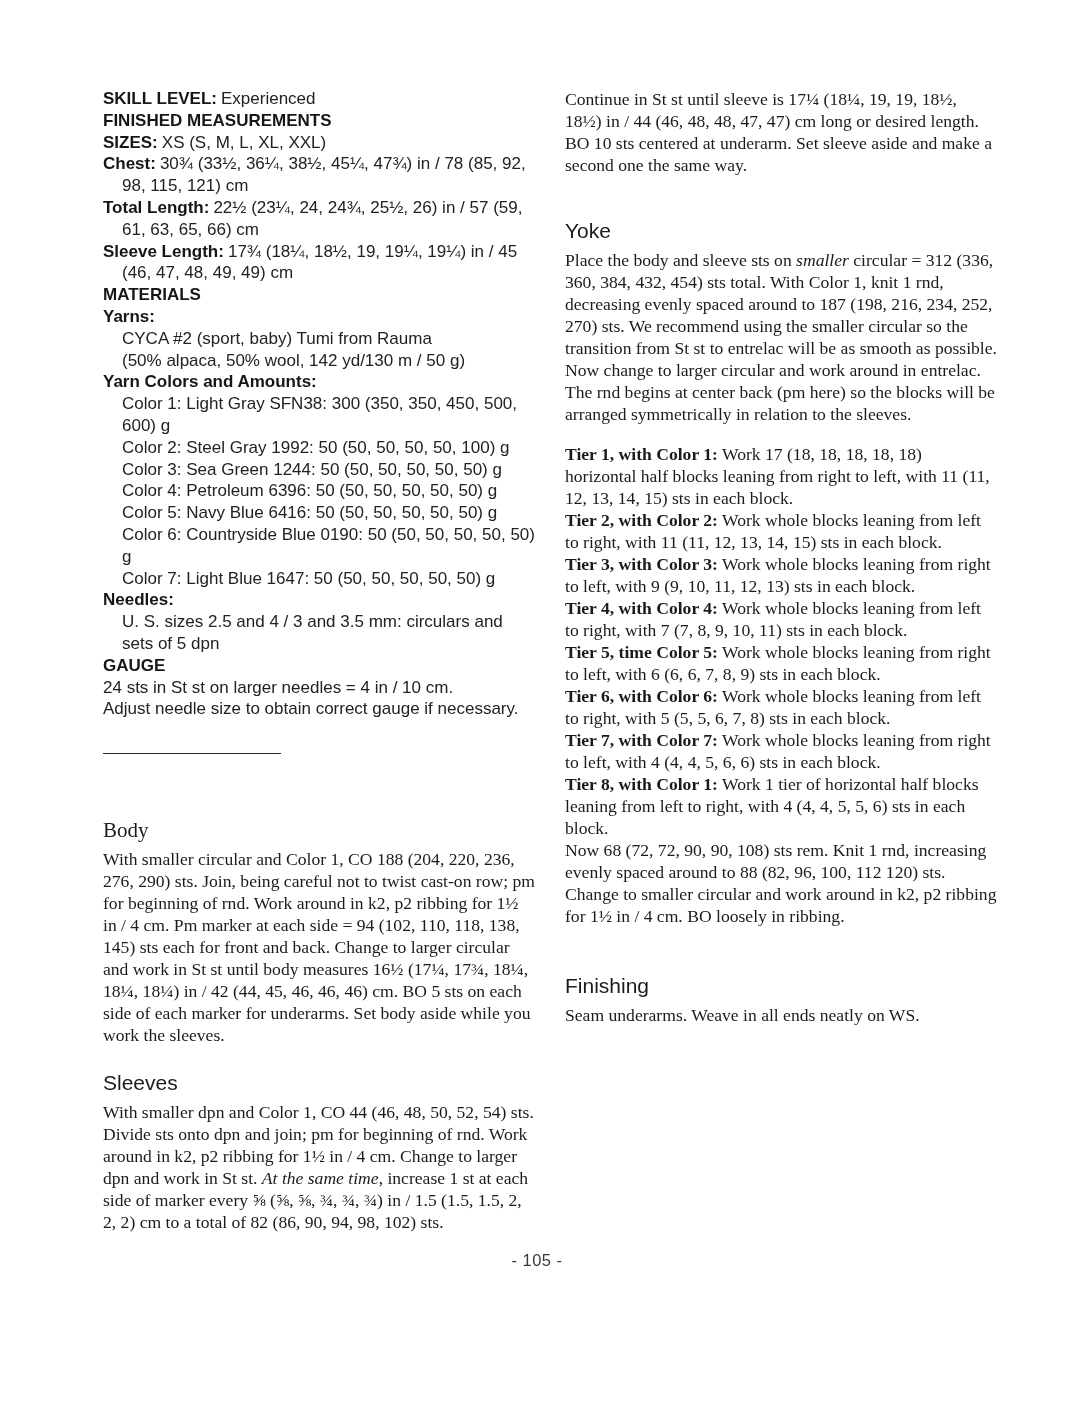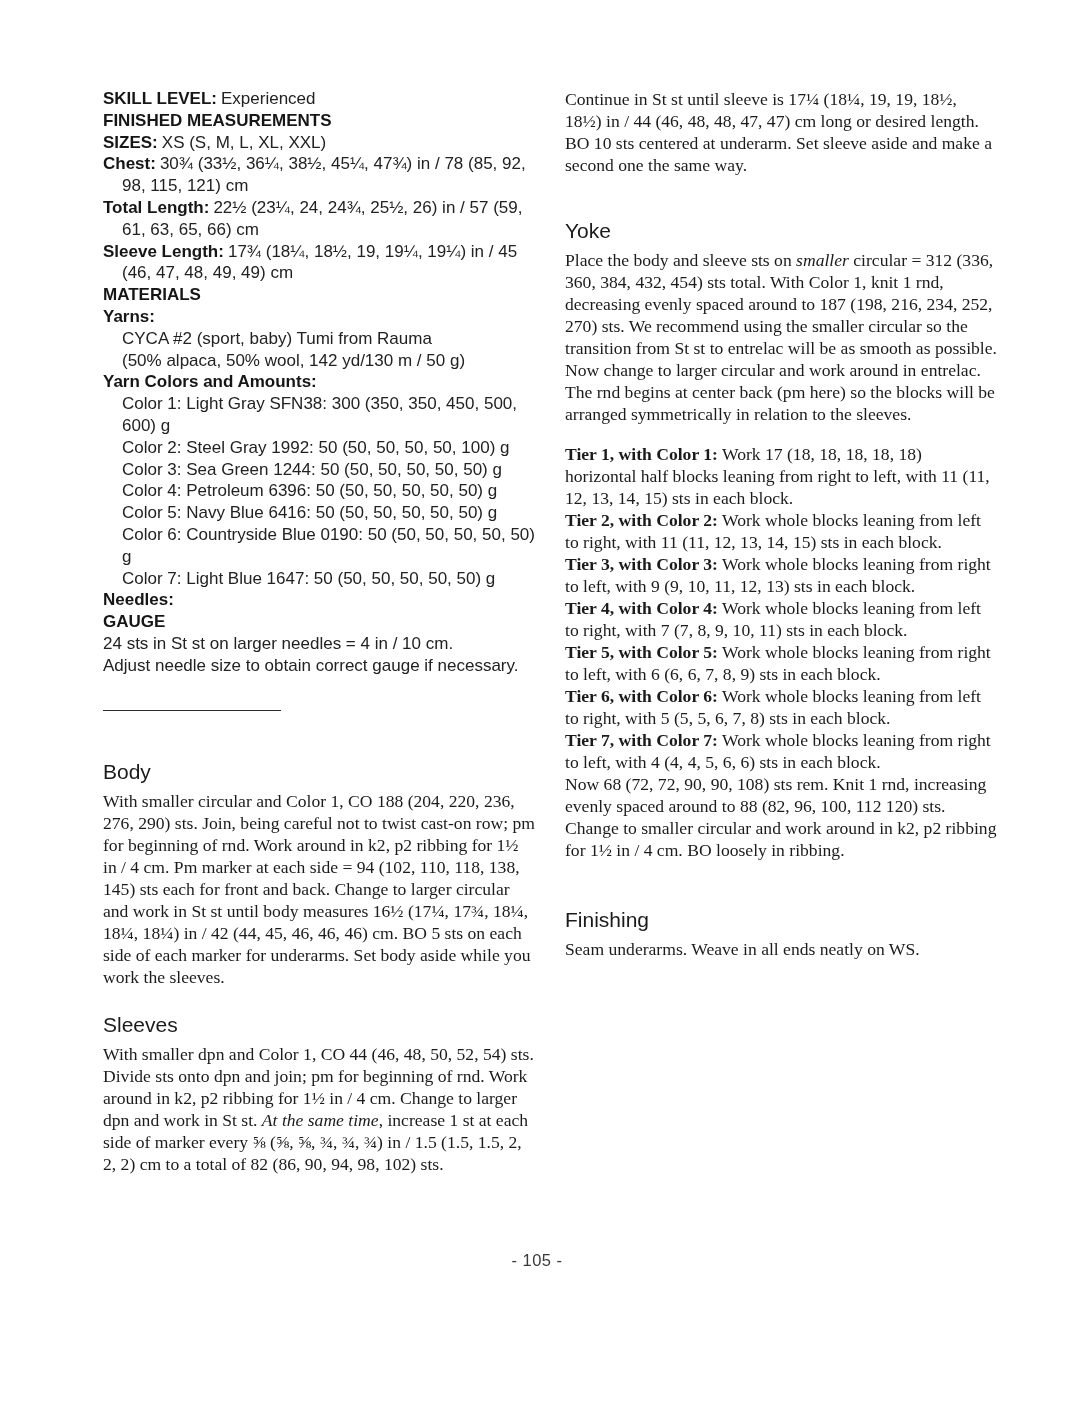--- a/index.html
+++ b/index.html
@@ -20,21 +20,21 @@
   .meta-line.sub{padding-left:19px;}
 
   
   .divider{width:178px;border:none;border-top:1.7px solid #2a2a2a;margin:33px 0 0 0;}
 
   
   .sec-heading{
     font-family:"Liberation Sans",sans-serif;font-weight:400;
     font-size:21px;line-height:26px;color:#1b1b1b;margin:0 0 5px 0;
   }
-  .mt-body{margin-top:48px;}
+  .mt-body{margin-top:63px;font-family:Liberation Serif, serif;}
   .mt-sleeves{margin-top:24px;}
   .mt-yoke{margin-top:42px;}
   .mt-finishing{margin-top:46px;}
 
   
   .serif, .serif p{
     font-family:"Liberation Serif","DejaVu Serif",serif;
     font-size:17.6px;line-height:22px;color:#1b1b1b;
   }
   .serif p{margin:0;}
@@ -66,20 +66,21 @@
     <div class="meta-line sub"><b></b><span>(50% alpaca, 50% wool, 142 yd/130 m / 50 g)</span></div>
     <div class="meta-line"><b>Yarn Colors and Amounts:</b><span></span></div>
     <div class="meta-line sub"><b></b><span>Color 1: Light Gray SFN38: 300 (350, 350, 450, 500, 600) g</span></div>
     <div class="meta-line sub"><b></b><span>Color 2: Steel Gray 1992: 50 (50, 50, 50, 50, 100) g</span></div>
     <div class="meta-line sub"><b></b><span>Color 3: Sea Green 1244: 50 (50, 50, 50, 50, 50) g</span></div>
     <div class="meta-line sub"><b></b><span>Color 4: Petroleum 6396: 50 (50, 50, 50, 50, 50) g</span></div>
     <div class="meta-line sub"><b></b><span>Color 5: Navy Blue 6416: 50 (50, 50, 50, 50, 50) g</span></div>
     <div class="meta-line sub"><b></b><span>Color 6: Countryside Blue 0190: 50 (50, 50, 50, 50, 50) g</span></div>
     <div class="meta-line sub"><b></b><span>Color 7: Light Blue 1647: 50 (50, 50, 50, 50, 50) g</span></div>
     <div class="meta-line"><b>Needles:</b><span></span></div>
+    <div class="meta-line sub"><b></b><span>U. S. sizes 2.5 and 4 / 3 and 3.5 mm: circulars and sets of 5 dpn</span></div>
     <div class="meta-line"><b>GAUGE</b><span></span></div>
     <div class="meta-line"><b></b><span>24 sts in St st on larger needles = 4 in / 10 cm.</span></div>
     <div class="meta-line"><b></b><span>Adjust needle size to obtain correct gauge if necessary.</span></div>
   </div>
 
   <hr class="divider">
 
   <h2 class="sec-heading mt-body">Body</h2>
   <div class="serif">
     <p>With smaller circular and Color 1, CO 188 (204, 220, 236, 276, 290) sts. Join, being careful not to twist cast-on row; pm for beginning of rnd. Work around in k2, p2 ribbing for 1½ in / 4 cm. Pm marker at each side = 94 (102, 110, 118, 138, 145) sts each for front and back. Change to larger circular and work in St st until body measures 16½ (17¼, 17¾, 18¼, 18¼, 18¼) in / 42 (44, 45, 46, 46, 46) cm. BO 5 sts on each side of each marker for underarms. Set body aside while you work the sleeves.</p>
@@ -101,23 +102,24 @@
   <h2 class="sec-heading mt-yoke">Yoke</h2>
   <div class="serif">
     <p><span>Place the body and sleeve sts on </span><i>smaller</i><span> circular = 312 (336, 360, 384, 432, 454) sts total. With Color 1, knit 1 rnd, decreasing evenly spaced around to 187 (198, 216, 234, 252, 270) sts. We recommend using the smaller circular so the transition from St st to entrelac will be as smooth as possible. Now change to larger circular and work around in entrelac. The rnd begins at center back (pm here) so the blocks will be arranged symmetrically in relation to the sleeves.</span></p>
   </div>
 
   <div class="serif tiers">
     <p><b>Tier 1, with Color 1:</b><span>Work 17 (18, 18, 18, 18, 18) horizontal half blocks leaning from right to left, with 11 (11, 12, 13, 14, 15) sts in each block.</span></p>
     <p><b>Tier 2, with Color 2:</b><span>Work whole blocks leaning from left to right, with 11 (11, 12, 13, 14, 15) sts in each block.</span></p>
     <p><b>Tier 3, with Color 3:</b><span>Work whole blocks leaning from right to left, with 9 (9, 10, 11, 12, 13) sts in each block.</span></p>
     <p><b>Tier 4, with Color 4:</b><span>Work whole blocks leaning from left to right, with 7 (7, 8, 9, 10, 11) sts in each block.</span></p>
-    <p><b>Tier 5, with Color 5:</b><span>Work whole blocks leaning from right to left, with 6 (6, 6, 7, 8, 9) sts in each block.</span></p>
+    <p><b>Tier 5, time Color 5:</b><span>Work whole blocks leaning from right to left, with 6 (6, 6, 7, 8, 9) sts in each block.</span></p>
     <p><b>Tier 6, with Color 6:</b><span>Work whole blocks leaning from left to right, with 5 (5, 5, 6, 7, 8) sts in each block.</span></p>
     <p><b>Tier 7, with Color 7:</b><span>Work whole blocks leaning from right to left, with 4 (4, 4, 5, 6, 6) sts in each block.</span></p>
+    <p><b>Tier 8, with Color 1:</b><span>Work 1 tier of horizontal half blocks leaning from left to right, with 4 (4, 4, 5, 5, 6) sts in each block.</span></p>
     <p>Now 68 (72, 72, 90, 90, 108) sts rem. Knit 1 rnd, increasing evenly spaced around to 88 (82, 96, 100, 112 120) sts. Change to smaller circular and work around in k2, p2 ribbing for 1½ in / 4 cm. BO loosely in ribbing.</p>
   </div>
 
   <h2 class="sec-heading mt-finishing">Finishing</h2>
   <div class="serif">
     <p>Seam underarms. Weave in all ends neatly on WS.</p>
   </div>
 
 </div>
 

